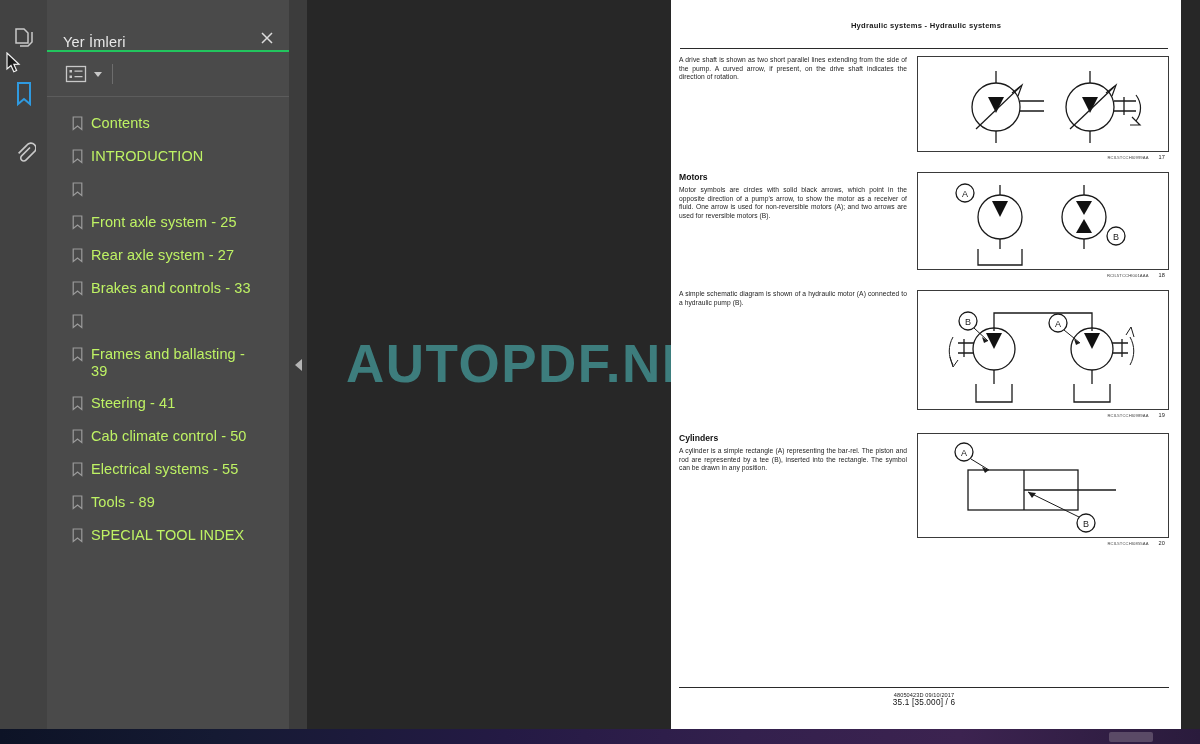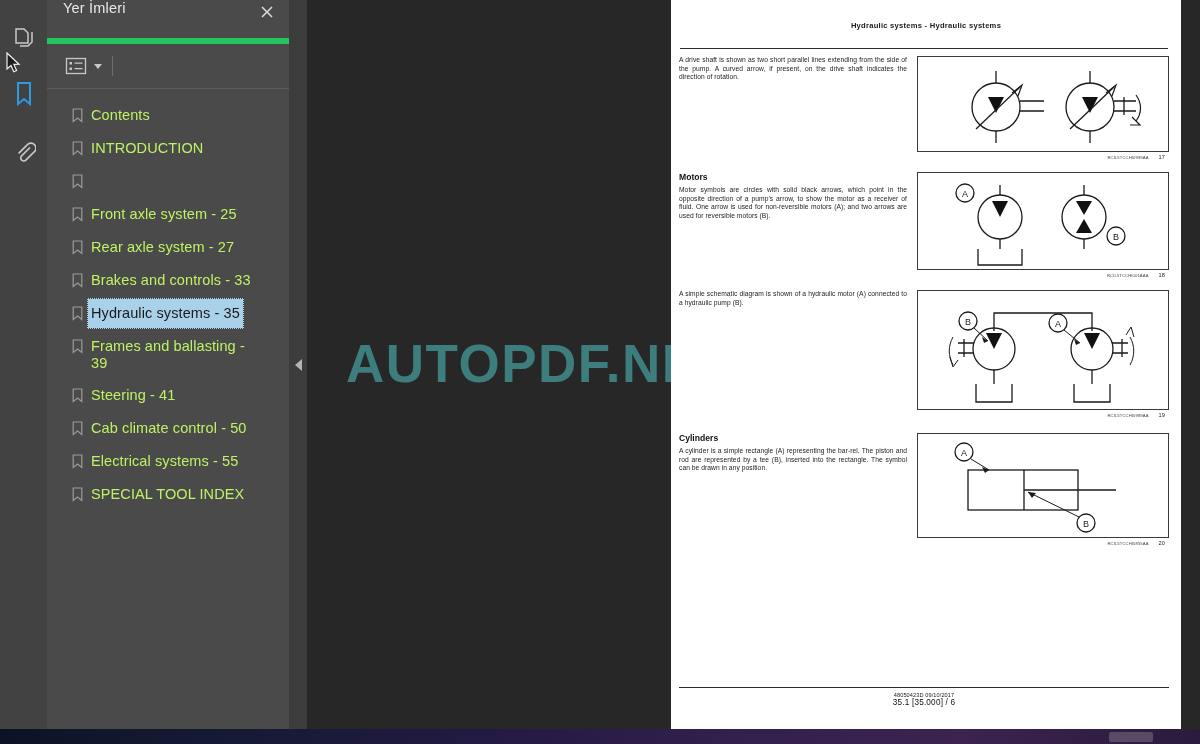--- a/index.html
+++ b/index.html
@@ -27,24 +27,24 @@
   }
   .rail-btn svg { display: block; }
 
   
   .panel {
     position: absolute; left: 47px; top: 0;
     width: 242px; height: 729px;
     background: #4a4a4a;
   }
   .panel-head {
-    height: 44px;
-    display: flex; align-items: flex-start;
+    height: 52px;
+    display: flex; align-items: flex-end;
     padding: 0 10px 0 16px;
-    border-bottom: 6px solid #22c55e;
+    border-bottom: 2px solid #22c55e;
   }
   .panel-title {
     flex: 1;
     color: #e8e8e8; font-size: 14.5px;
     letter-spacing: .2px;
   }
   .close-x {
     width: 24px; height: 24px;
     display: flex; align-items: center; justify-content: center;
     color: #dcdcdc;
@@ -310,21 +310,20 @@
             </svg>
         </span>
         <span class="bm-label">Brakes and controls - 33</span>
       </div>
       <div class="bm-item selected">
         <span class="bm-icon">
           <svg width="11" height="15" viewBox="0 0 11 15" fill="none" stroke="#9b9b9b" stroke-width="1.2">
               <path d="M1.2 1h8.6v12.5l-4.3-3.4-4.3 3.4z"></path>
             </svg>
         </span>
-        <span class="bm-label">Hydraulic systems - 35</span>
       </div>
       <div class="bm-item">
         <span class="bm-icon">
           <svg width="11" height="15" viewBox="0 0 11 15" fill="none" stroke="#9b9b9b" stroke-width="1.2">
               <path d="M1.2 1h8.6v12.5l-4.3-3.4-4.3 3.4z"></path>
             </svg>
         </span>
         <span class="bm-label">Frames and ballasting - 39</span>
       </div>
       <div class="bm-item">
@@ -343,20 +342,28 @@
         </span>
         <span class="bm-label">Cab climate control - 50</span>
       </div>
       <div class="bm-item">
         <span class="bm-icon">
           <svg width="11" height="15" viewBox="0 0 11 15" fill="none" stroke="#9b9b9b" stroke-width="1.2">
               <path d="M1.2 1h8.6v12.5l-4.3-3.4-4.3 3.4z"></path>
             </svg>
         </span>
         <span class="bm-label">Electrical systems - 55</span>
+      </div>
+      <div class="bm-item">
+        <span class="bm-icon">
+          <svg width="11" height="15" viewBox="0 0 11 15" fill="none" stroke="#9b9b9b" stroke-width="1.2">
+              <path d="M1.2 1h8.6v12.5l-4.3-3.4-4.3 3.4z"></path>
+            </svg>
+        </span>
+        <span class="bm-label">Tools - 89</span>
       </div>
       <div class="bm-item">
         <span class="bm-icon">
           <svg width="11" height="15" viewBox="0 0 11 15" fill="none" stroke="#9b9b9b" stroke-width="1.2">
               <path d="M1.2 1h8.6v12.5l-4.3-3.4-4.3 3.4z"></path>
             </svg>
         </span>
         <span class="bm-label">SPECIAL TOOL INDEX</span>
       </div>
     </div>

